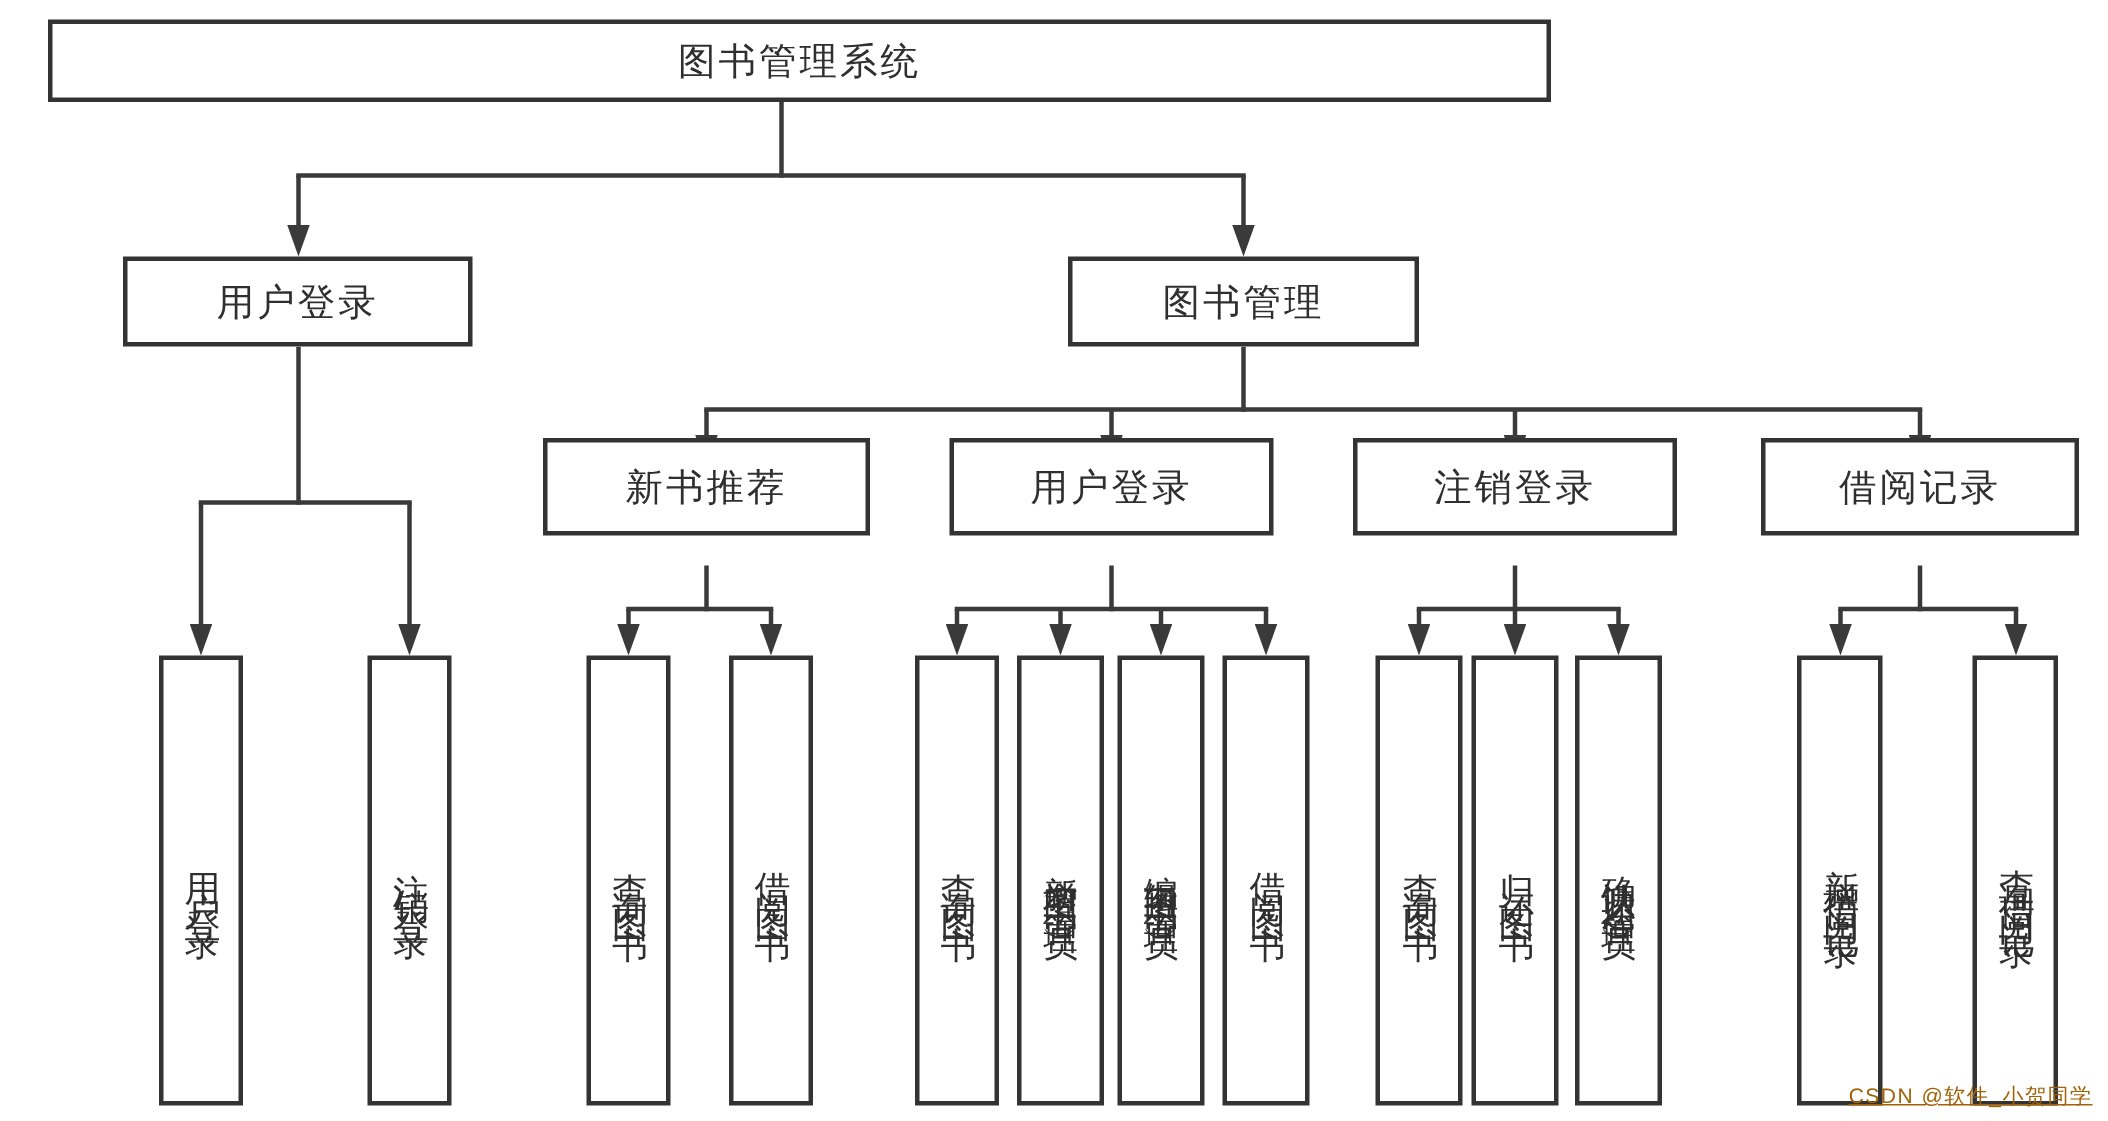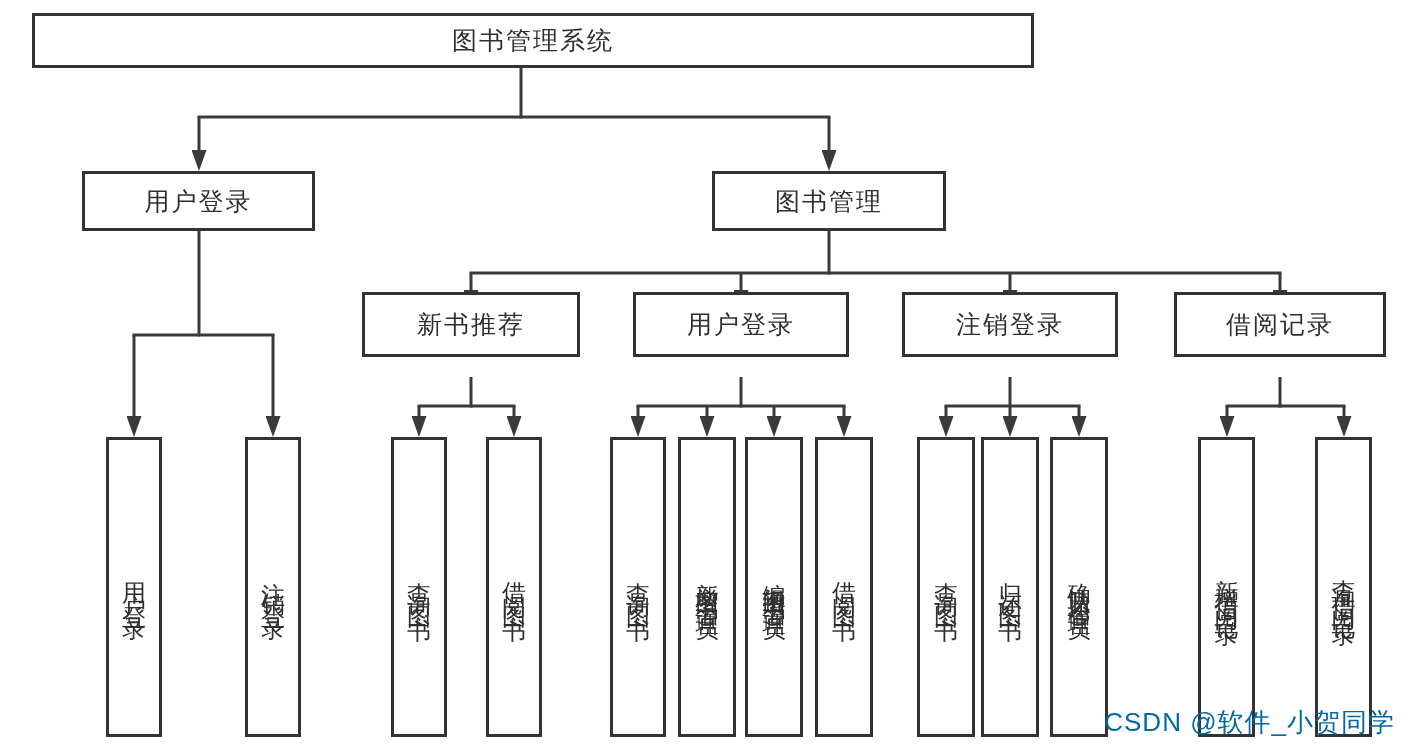--- a/index.html
+++ b/index.html
@@ -51,25 +51,26 @@
   .lf7{left:745px;width:58px;}
   .lf8{left:815px;width:58px;}
   .lf9{left:917px;width:58px;}
   .lf10{left:981px;width:58px;}
   .lf11{left:1050px;width:58px;}
   .lf12{left:1198px;width:57px;}
   .lf13{left:1315px;width:57px;}
   .watermark{
     position:absolute;
     right:10px;bottom:7px;
-    font-size:26px;
-    color:#0369a1;
+    font-size:14px;
+    color:#a16207;
     letter-spacing:1px;
     z-index:3;
     white-space:nowrap;
+    text-decoration:underline;
   }
   line{stroke:#3a3a3a;stroke-width:3;}
 </style>
 </head>
 <body>
 
 <div id="stage">
 
   <svg id="wires" width="1405" height="747" viewBox="0 0 1405 747">
     <defs>

